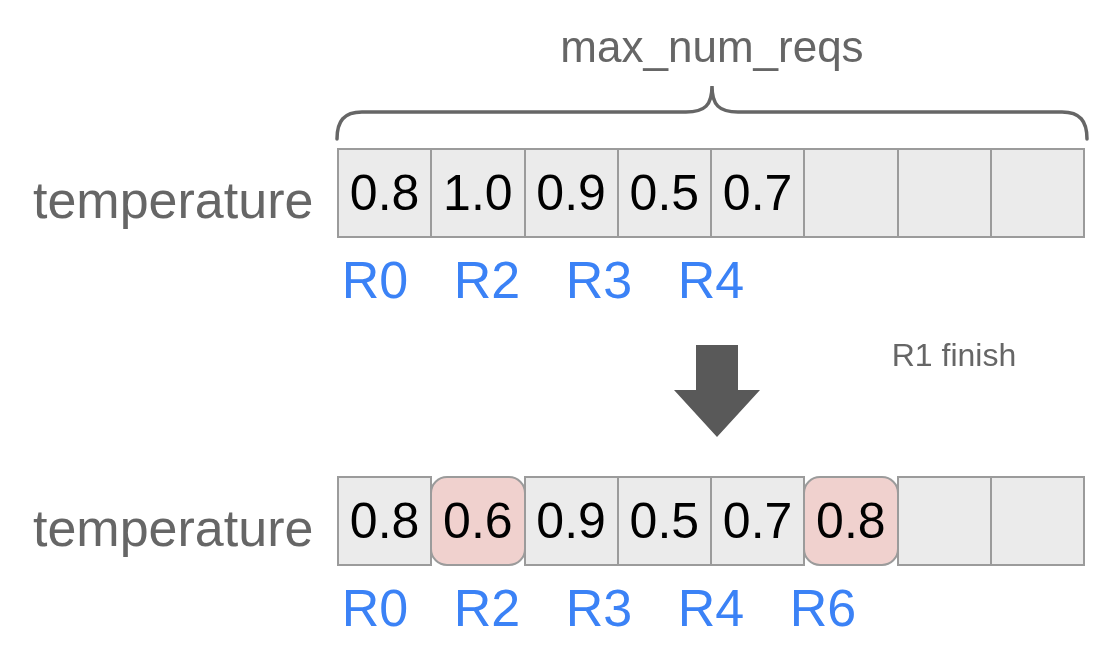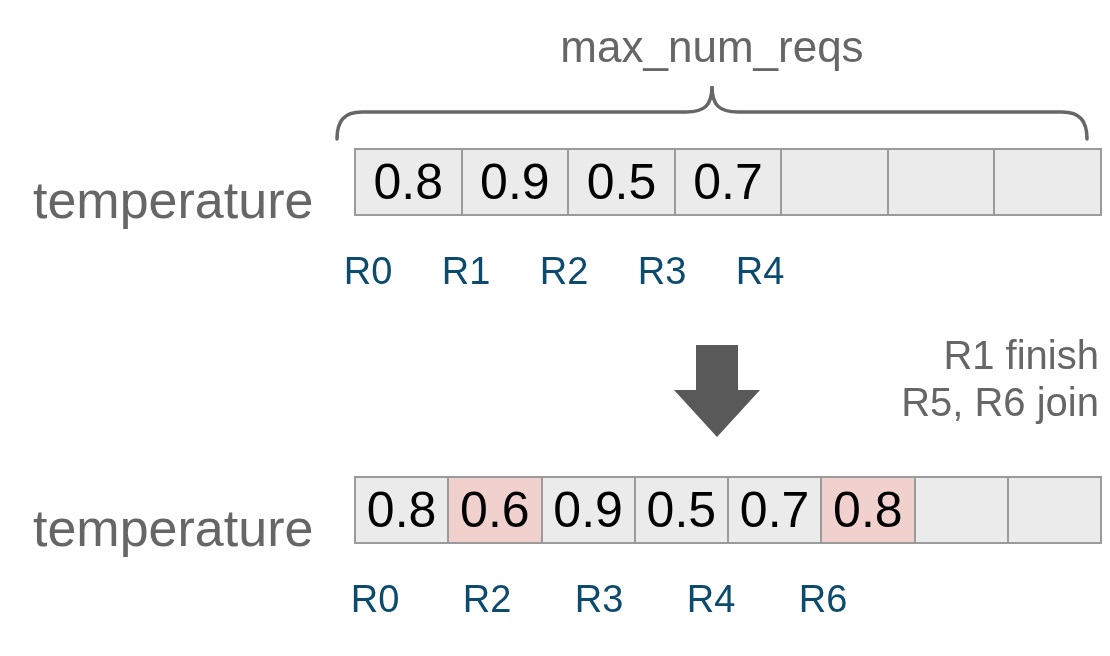--- a/index.html
+++ b/index.html
@@ -28,109 +28,108 @@
     position: absolute;
     left: 24px; width: 300px;
     font-size: 52px;
     color: var(--muted-text, #666666);
     white-space: nowrap;
   }
   .row-label.first  { top: 170px; }
   .row-label.second { top: 498px; }
   .cells {
     position: absolute;
-    left: 345px; width: 748px; height: 68px;
+    left: 328px; width: 748px; height: 90px;
     display: flex;
     box-sizing: border-box;
   }
   .cells.first  { top: 148px; }
   .cells.second { top: 476px; }
   .cell {
     flex: 1 1 0;
     margin-left: -2px;
     border: 2px solid var(--cell-border, #9b9b9b);
     background: var(--cell-fill, #ebebeb);
     display: flex;
     align-items: center;
     justify-content: center;
     font-size: 50px;
     color: var(--value-text, #000000);
   }
   .cell:first-child { margin-left: 0; }
-  .cell.highlight { background: var(--cell-highlight, #f0d1ce); }
+  .cell.highlight { background: var(--cell-highlight, #f0d1ce); border-radius: 17px; }
   .labels {
     position: absolute;
     left: 328px; width: 748px; height: 46px;
     display: flex;
-    font-size: 38px;
-    color: #0c4a6e;
+    font-size: 52px;
+    color: #3b82f6;
     gap: 36px;
   }
   .labels.first  { top: 250px; }
   .labels.second { top: 578px; }
   .labels .slot {
     flex: 1 1 0;
     text-align: center;
     white-space: nowrap;
   }
   .arrow-svg {
     position: absolute;
     left: 665px; top: 345px;
   }
   .arrow-svg polygon { fill: var(--arrow, #595959); }
   .transition-note {
     position: absolute;
     left: 800px; top: 332px; width: 290px;
-    text-align: right;
-    font-size: 40px;
+    text-align: center;
+    font-size: 32px;
     line-height: 47px;
     color: var(--muted-text, #666666);
     white-space: nowrap;
   }
 </style>
 </head>
 <body>
 
 <div class="canvas">
 
   <svg class="brace-svg" width="1110" height="656" viewBox="0 0 1110 656">
     <path d="M 328 139 C 328 121 335 112 353 112 L 677 112 C 696 112 703 105 703 86
              C 703 105 710 112 729 112 L 1053 112 C 1071 112 1078 121 1078 139" fill="none" stroke="#666666" stroke-width="3.5" stroke-linecap="round"></path>
   </svg>
 
   <div class="brace-label">max_num_reqs</div>
 
   <div class="row-label first">temperature</div>
   <div class="cells first" id="row0">
       <div class="cell">0.8</div>
+      <div class="cell">1.0</div>
       <div class="cell">0.9</div>
       <div class="cell">0.5</div>
       <div class="cell">0.7</div>
       <div class="cell"></div>
       <div class="cell"></div>
       <div class="cell"></div>
     </div>
   <div class="labels first" id="labels0">
       <div class="slot">R0</div>
-      <div class="slot">R1</div>
       <div class="slot">R2</div>
       <div class="slot">R3</div>
       <div class="slot">R4</div>
       <div class="slot"></div>
       <div class="slot"></div>
       <div class="slot"></div>
     </div>
 
   <svg class="arrow-svg" width="86" height="92" viewBox="0 0 86 92">
     <polygon points="22,0 64,0 64,45 86,45 43,92 0,45 22,45"></polygon>
   </svg>
 
   <div class="transition-note">
     <div>R1 finish</div>
-    <div>R5, R6 join</div>
   </div>
 
   <div class="row-label second">temperature</div>
   <div class="cells second" id="row1">
       <div class="cell">0.8</div>
       <div class="cell highlight">0.6</div>
       <div class="cell">0.9</div>
       <div class="cell">0.5</div>
       <div class="cell">0.7</div>
       <div class="cell highlight">0.8</div>

